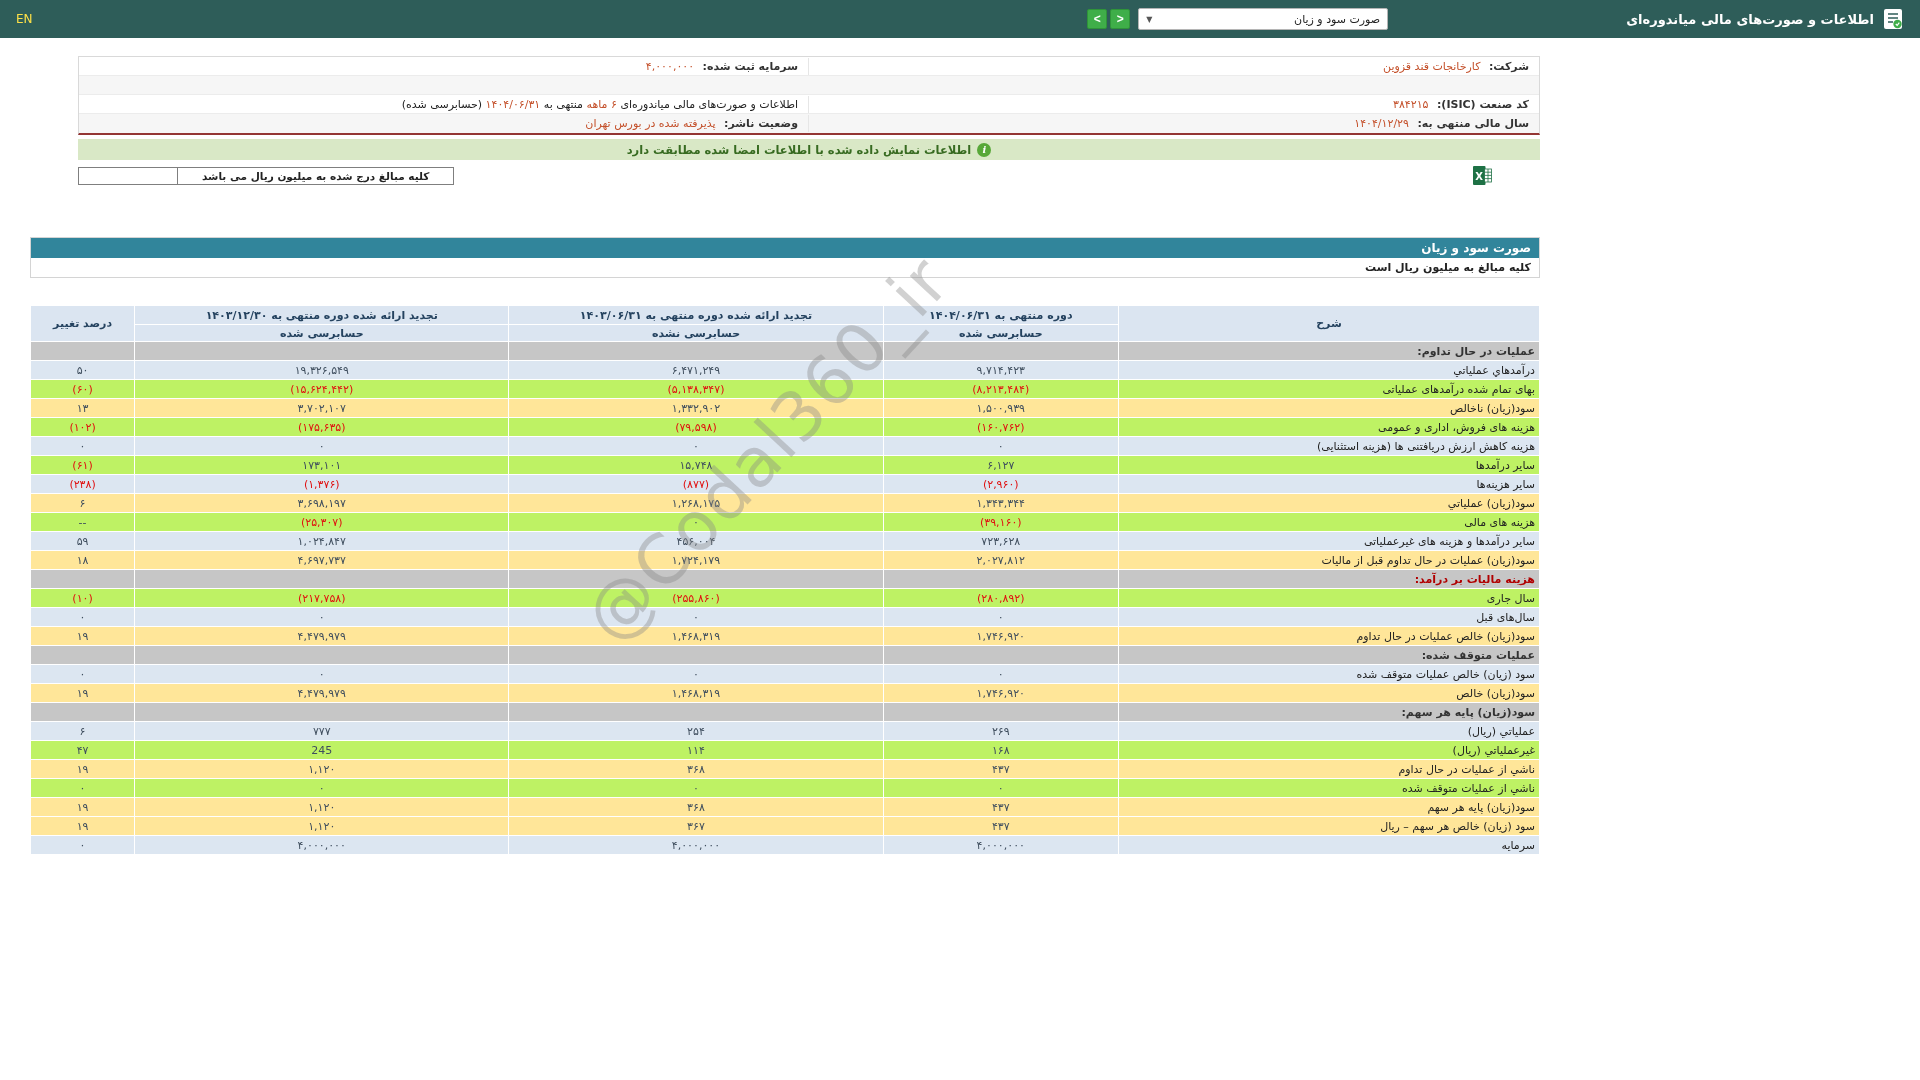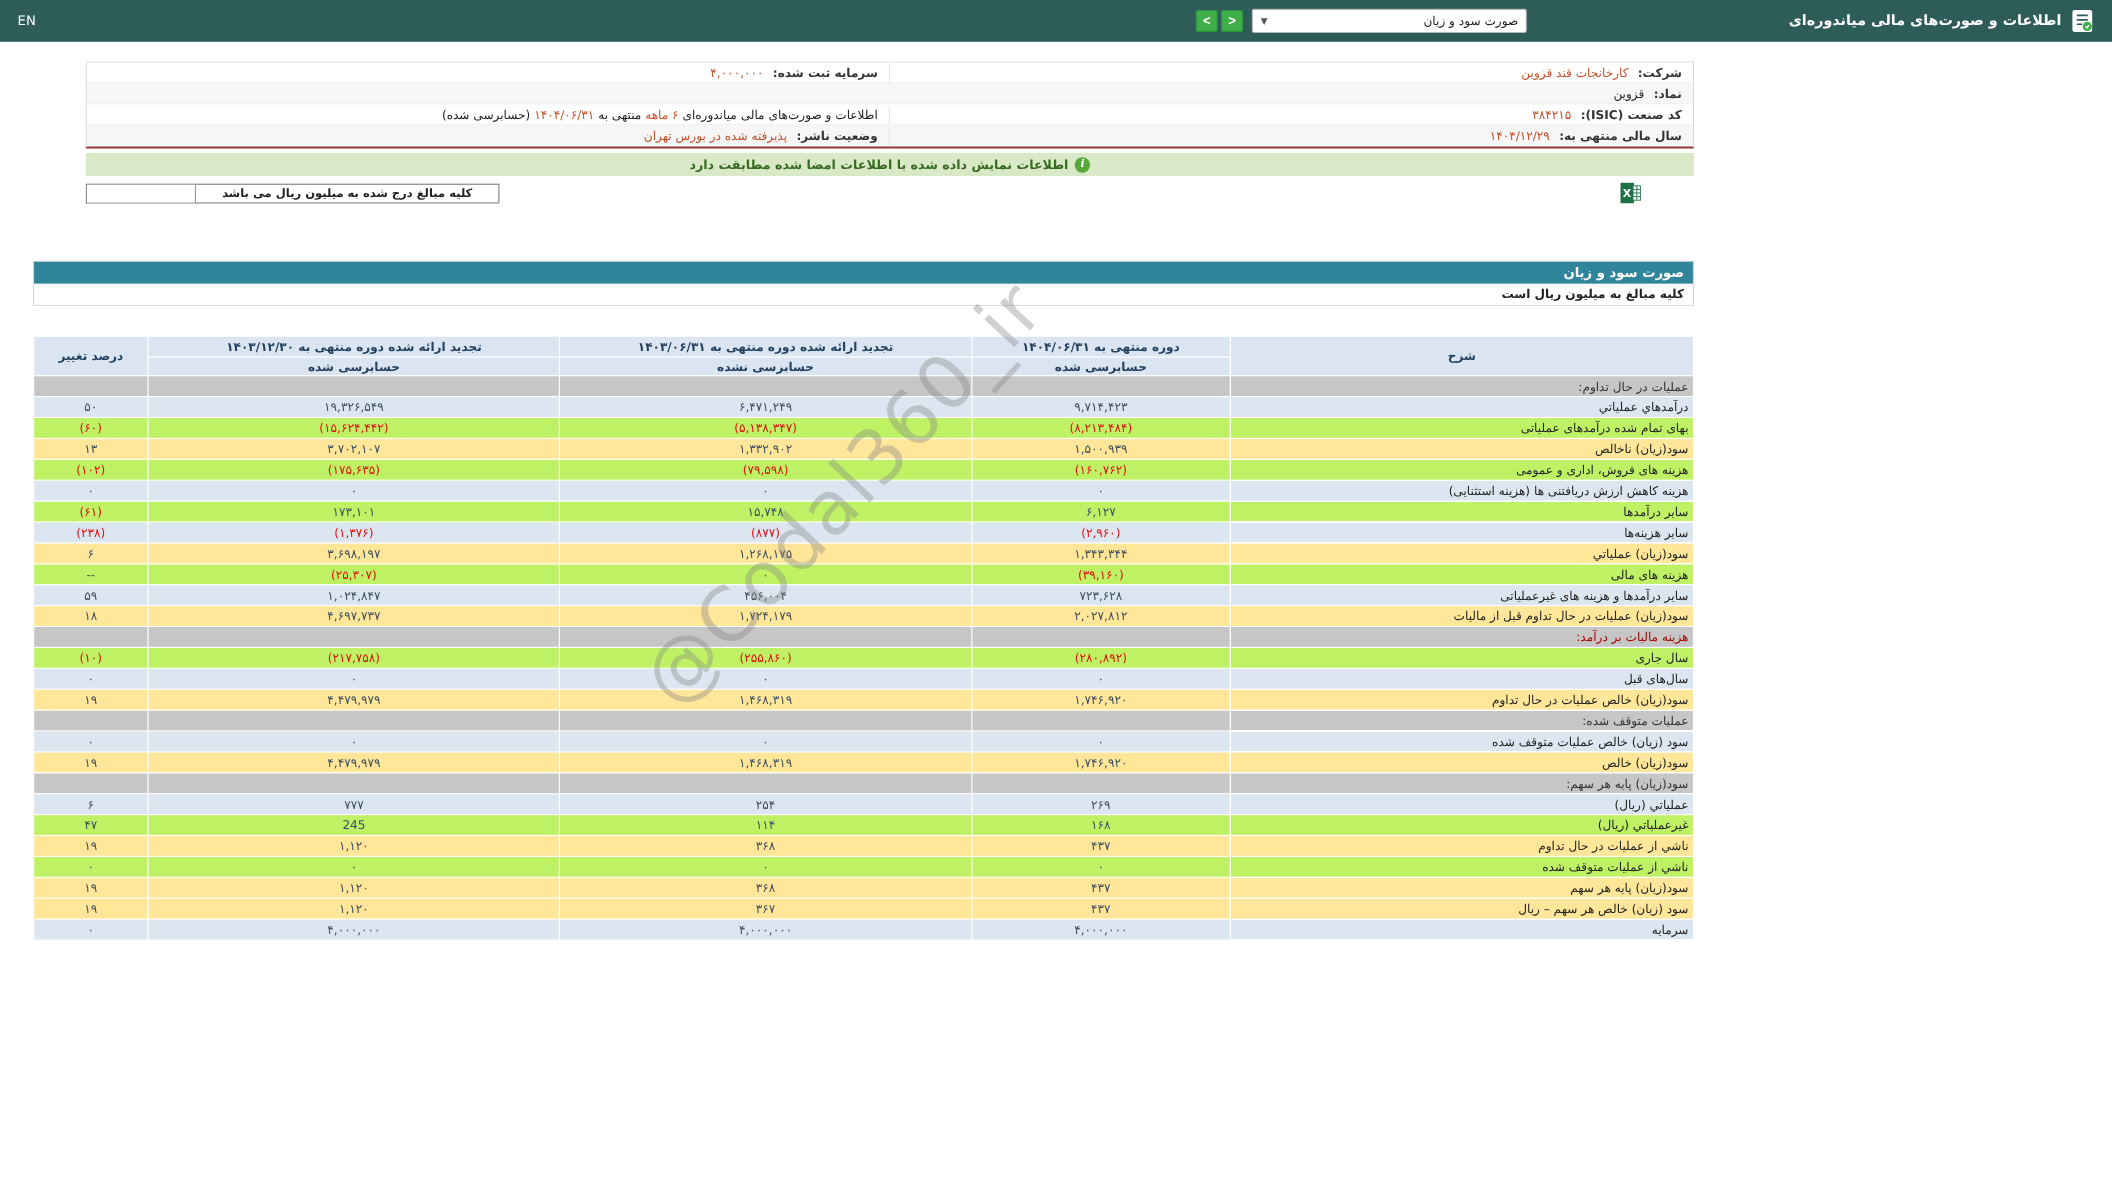--- a/index.html
+++ b/index.html
@@ -11,21 +11,21 @@
   .logo-wrap{display:flex;align-items:center}
   .topbar-title{color:#fff;font-size:13px;font-weight:bold;margin-right:8px;white-space:nowrap}
   .statement-select{width:250px;height:22px;background:#fff;border:1px solid #b5b5b5;border-radius:2px;
     display:flex;align-items:center;justify-content:space-between;padding:0 7px;margin-right:238px;
     font-size:11px;cursor:pointer;color:#222}
   .statement-select .caret{color:#555;font-size:8px}
   .nav-buttons{display:flex;gap:3px;margin-right:8px}
   .nav-btn{width:20px;height:20px;background:var(--accent-green,#3fae49);border:1px solid #2f9439;border-radius:2px;
     color:#fff;font-size:12px;font-weight:bold;cursor:pointer;display:flex;align-items:center;justify-content:center;
     direction:ltr;unicode-bidi:bidi-override;line-height:1}
-  .lang{margin-right:auto;color:#ffffff;font-size:12px;cursor:pointer}
+  .lang{margin-right:auto;color:#fde047;font-size:12px;cursor:pointer}
 
   
   .content{width:1510px;margin-right:380px}
 
   
   .info-table{margin:18px 0 0 0;margin-left:48px;border:1px solid #d9d9d9;border-bottom:2px solid #943634}
   .info-row{display:grid;grid-template-columns:1fr 1fr;min-height:19px;align-items:center;background:#fff;border-bottom:1px solid #ececec}
   .info-row:nth-child(even){background:#f6f6f6}
   .info-row:last-child{border-bottom:none}
   .info-cell{padding:2px 10px;white-space:nowrap}
@@ -58,21 +58,21 @@
   table.fin{width:100%;border-collapse:collapse;font-size:11px;border:1px solid #c9c9c9;table-layout:fixed}
   table.fin th,table.fin td{border:1px solid #fff;height:19px;padding:1px 4px;vertical-align:middle}
   table.fin thead th{background:var(--header-blue,#dbe5f1);font-weight:bold;color:#24425f;text-align:center;font-size:11px}
   table.fin thead tr:nth-child(2) th{height:17px}
   td.desc{text-align:right;padding-right:8px;color:#222;overflow:hidden;white-space:nowrap}
   td.num{text-align:center;color:var(--number,#3f4e5e)}
   td.num.neg{color:var(--negative-red,#e01010)}
   tr.blue td{background:var(--row-blue,#dce6f1)}
   tr.white td{background:#bef264}
   tr.yellow td{background:var(--row-yellow,#ffe699)}
-  tr.section td{background:var(--row-section,#c6c6c6);font-weight:normal;color:#333}
+  tr.section td{background:var(--row-section,#c6c6c6);font-weight:bold;color:#333}
   tr.section.red-title td.desc{color:#b00000}
 
   .watermark{position:absolute;top:212px;left:48.8%;transform:translate(-50%,-50%) rotate(-47deg);
     font-size:68px;color:rgba(135,135,135,0.38);pointer-events:none;z-index:10;white-space:nowrap;
     direction:ltr;letter-spacing:2px}
 </style>
 </head>
 <body>
 
 <header class="topbar">
@@ -108,24 +108,20 @@
       <div class="info-cell">
         <span class="info-label">شرکت:</span>
         <span class="info-value red">کارخانجات قند قزوین</span>
       </div>
       <div class="info-cell left">
         <span class="info-label">سرمایه ثبت شده:</span>
         <span class="info-value red">۴,۰۰۰,۰۰۰</span>
       </div>
     </div>
     <div class="info-row">
-      <div class="info-cell">
-        <span class="info-label">نماد:</span>
-        <span class="info-value">قزوین</span>
-      </div>
     </div>
     <div class="info-row">
       <div class="info-cell">
         <span class="info-label">کد صنعت (ISIC):</span>
         <span class="info-value red">۳۸۴۲۱۵</span>
       </div>
       <div class="info-cell left">
         <span>اطلاعات و صورت‌های مالی میاندوره‌ای</span>
         <span class="red">۶ ماهه</span>
         <span>منتهی به</span>

